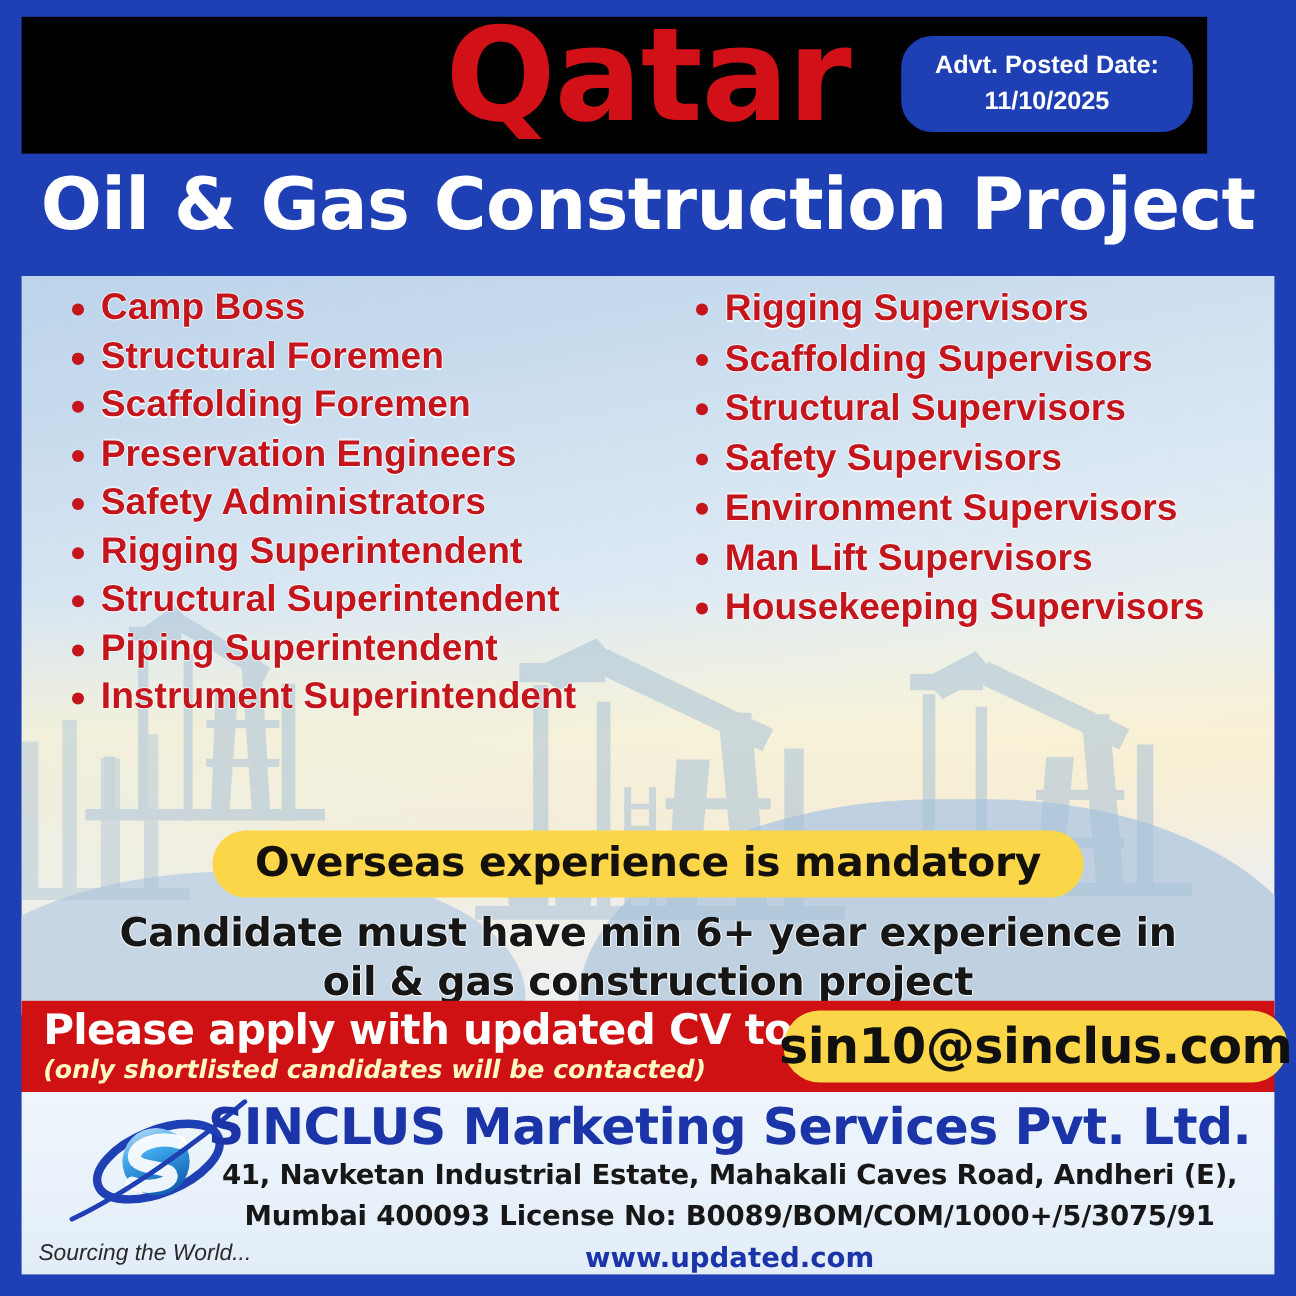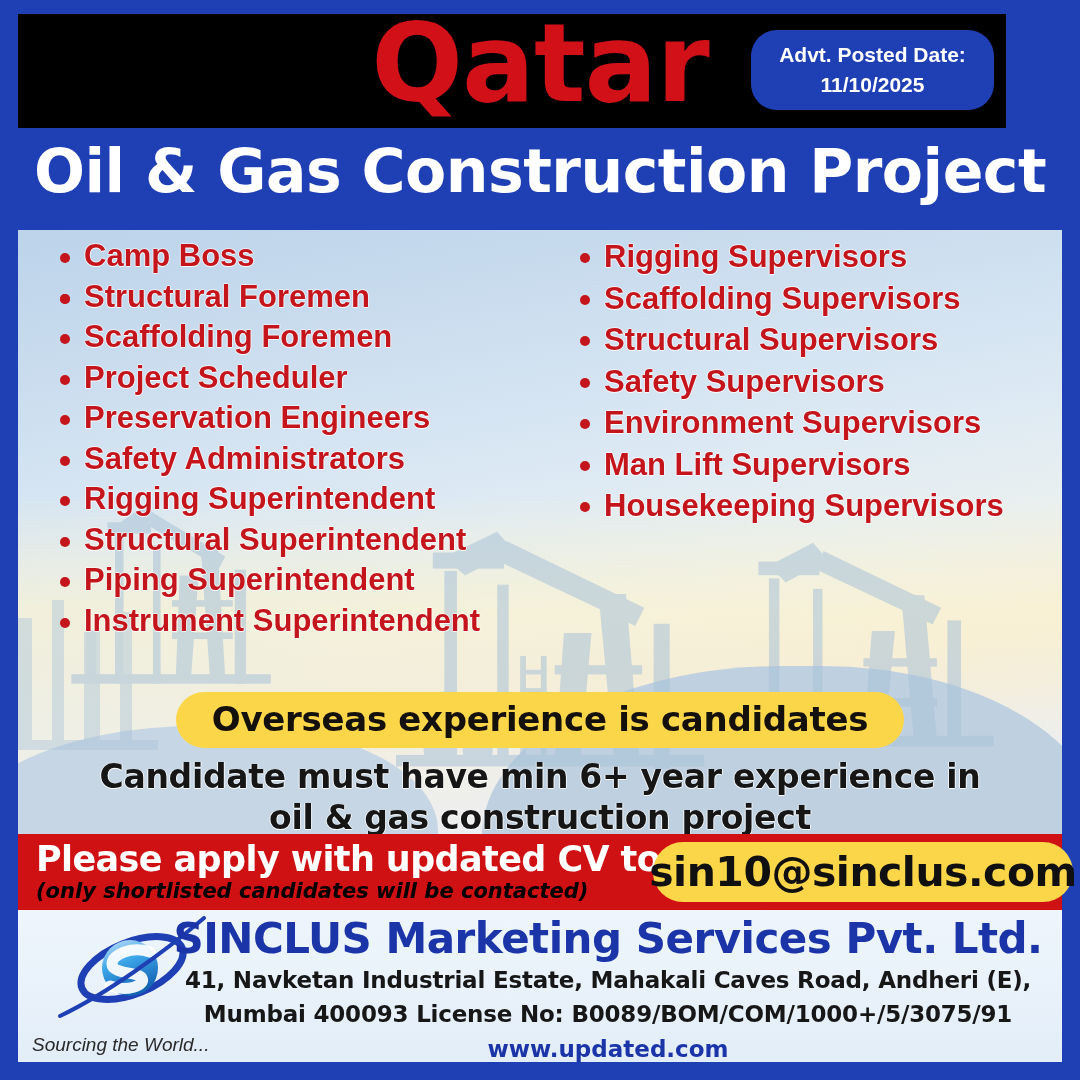--- a/index.html
+++ b/index.html
@@ -240,21 +240,21 @@
   .apply-head {
     color: #ffffff;
     font-size: 35px;
     font-weight: bold;
     line-height: 38px;
     font-family: "DejaVu Sans", sans-serif;
     letter-spacing: -0.6px;
     white-space: nowrap;
   }
   .apply-sub {
-    color: #000000;
+    color: #fef9c3;
     font-size: 21px;
     font-style: italic;
     font-weight: bold;
     line-height: 26px;
     white-space: nowrap;
     font-family: "DejaVu Sans", sans-serif;
   }
   .email-pill {
     position: absolute;
     left: 607px;
@@ -439,21 +439,20 @@
       </g>
     </svg>
 
     <div class="jobs-wrap">
       <div class="jobs-col left">
         <ul class="jobs">
           <li><span class="bullet"></span><span>Camp Boss</span></li>
           <li><span class="bullet"></span></li>
           <li><span class="bullet"></span><span>Structural Foremen</span></li>
           <li><span class="bullet"></span><span>Scaffolding Foremen</span></li>
-          <li><span class="bullet"></span><span>Project Scheduler</span></li>
           <li><span class="bullet"></span><span>Preservation Engineers</span></li>
           <li><span class="bullet"></span><span>Safety Administrators</span></li>
           <li><span class="bullet"></span><span>Rigging Superintendent</span></li>
           <li><span class="bullet"></span><span>Structural Superintendent</span></li>
           <li><span class="bullet"></span><span>Piping Superintendent</span></li>
           <li><span class="bullet"></span><span>Instrument Superintendent</span></li>
         </ul>
       </div>
 
       <div class="jobs-col right">
@@ -463,21 +462,21 @@
           <li><span class="bullet"></span><span>Structural Supervisors</span></li>
           <li><span class="bullet"></span><span>Safety Supervisors</span></li>
           <li><span class="bullet"></span><span>Environment Supervisors</span></li>
           <li><span class="bullet"></span><span>Man Lift Supervisors</span></li>
           <li><span class="bullet"></span><span>Housekeeping Supervisors</span></li>
         </ul>
       </div>
     </div>
 
     <div class="exp-block">
-      <div class="exp-pill">Overseas experience is candidates</div>
+      <div class="exp-pill">Overseas experience is mandatory</div>
       <div class="exp-line">Candidate must have min 6+ year experience in</div>
       <div class="exp-line" style="margin-top:0;">oil &amp; gas construction project</div>
     </div>
   </div>
 
   <div class="apply-band">
     <div class="apply-left">
       <div class="apply-head">Please apply with updated CV to</div>
       <div class="apply-sub">(only shortlisted candidates will be contacted)</div>
     </div>

